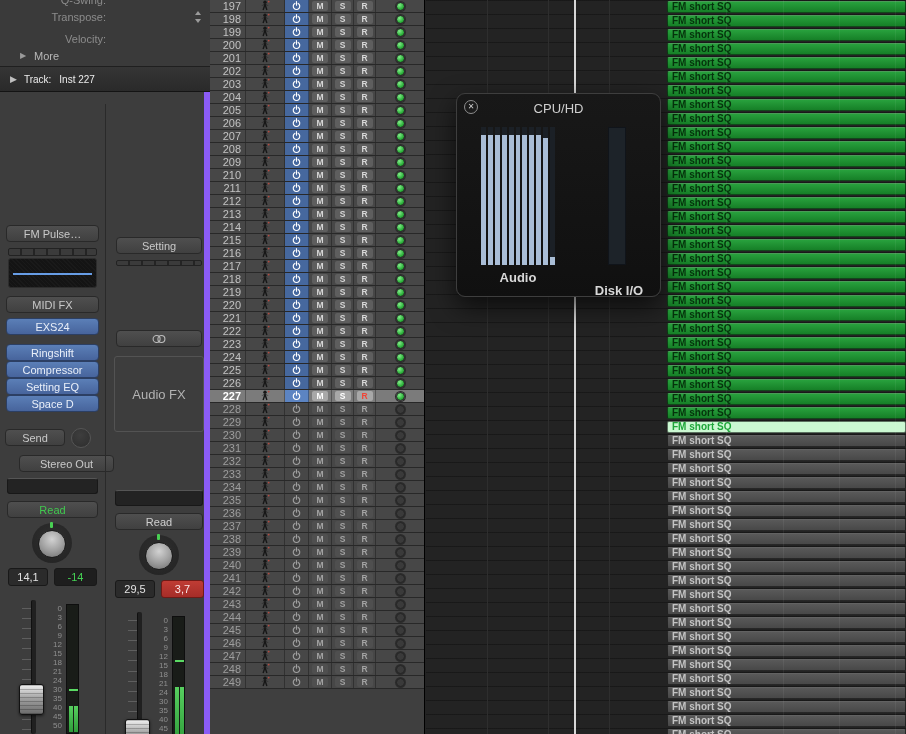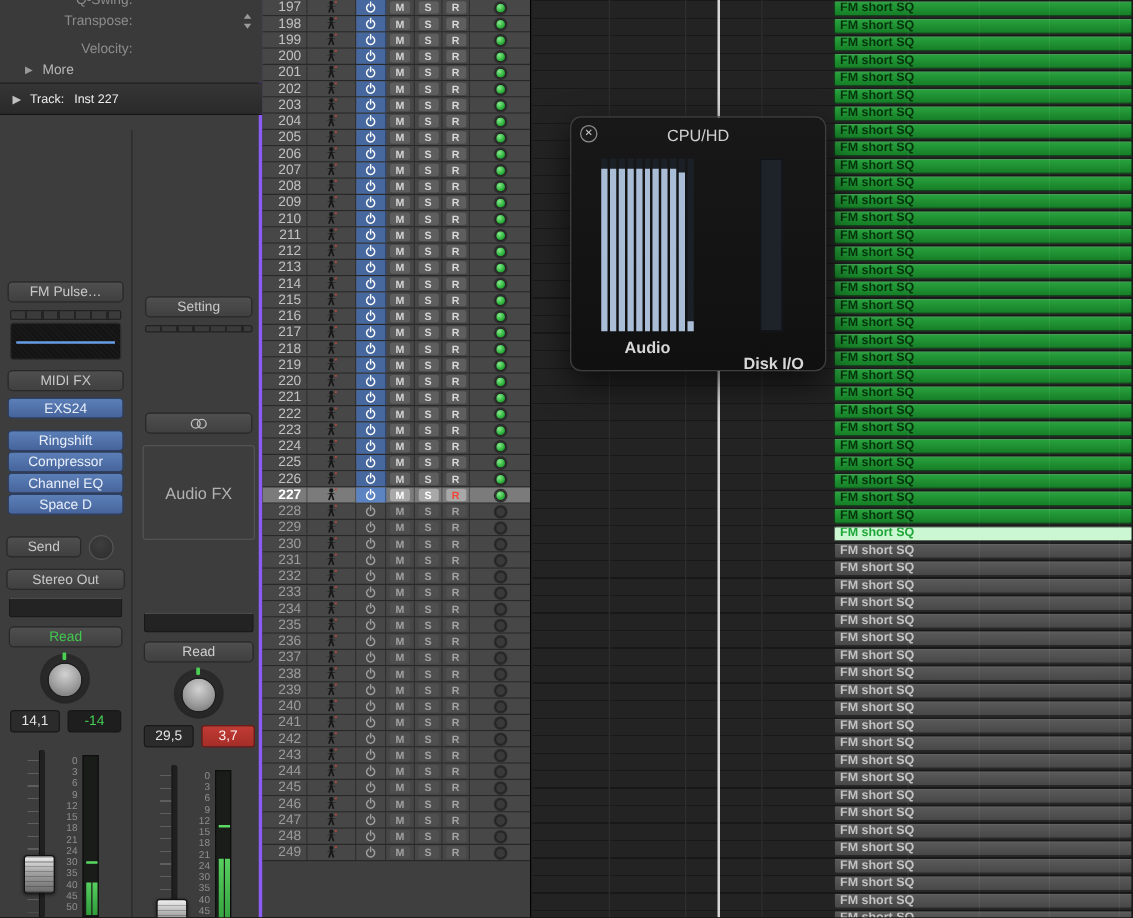--- a/index.html
+++ b/index.html
@@ -2,21 +2,21 @@
 <html><head>
 <meta charset="utf-8">
 <style>
   * { margin:0; padding:0; box-sizing:border-box; }
   html,body { background:#111; }
   .app { position:relative; width:906px; height:734px; overflow:hidden;
          background:#232323; font-family:"Liberation Sans", sans-serif; }
 
   
   .inspector { position:absolute; left:0; top:0; width:210px; height:734px;
-               background:#3d3d3d; border-right:3px solid #8b5cf6; }
+               background:#3d3d3d; border-right:6px solid #8b5cf6; }
   .region-params { position:absolute; left:0; top:0; width:210px; height:66px; background:#3a3a3a; }
   .param-row { position:absolute; left:0; width:210px; height:16px; font-size:11px; color:#8c8c8c; }
   .param-label { position:absolute; left:0; width:106px; text-align:right; top:2px; }
   .row-swing { top:-8px; } .row-transpose { top:9px; } .row-velocity { top:31px; }
   .row-more { top:48px; color:#b7b7b7; }
   .row-more .tri { position:absolute; left:20px; top:3px; font-size:8px; color:#9a9a9a; }
   .row-more .param-more { position:absolute; left:34px; top:2px; }
   .stepper { position:absolute; left:193px; top:1px; width:10px; height:14px; }
   .stepper i { position:absolute; left:2px; width:0; height:0; border-left:3.5px solid transparent; border-right:3.5px solid transparent; }
   .stepper .up { top:1px; border-bottom:4px solid #9b9b9b; }
@@ -181,25 +181,25 @@
       <div class="strip strip1">
         <div class="btn" style="left:6px;top:133px;width:93px;">FM Pulse…</div>
         <div class="segbar"></div>
         <div class="eqdisp">
             <div class="line"></div>
           </div>
         <div class="btn" style="left:6px;top:204px;width:93px;">MIDI FX</div>
         <div class="btn blue" style="left:6px;top:226px;width:93px;">EXS24</div>
         <div class="btn blue" style="left:6px;top:252px;width:93px;">Ringshift</div>
         <div class="btn blue" style="left:6px;top:269px;width:93px;">Compressor</div>
-        <div class="btn blue" style="left:6px;top:286px;width:93px;">Channel EQ</div>
+        <div class="btn blue" style="left:6px;top:286px;width:93px;">Setting EQ</div>
         <div class="btn blue" style="left:6px;top:303px;width:93px;">Space D</div>
         <div class="btn" style="left:5px;top:337px;width:60px;">Send</div>
         <div class="sendknob"></div>
-        <div class="btn" style="left:5px;top:363px;width:95px;">Stereo Out</div>
+        <div class="btn" style="left:19px;top:363px;width:95px;">Stereo Out</div>
         <div class="blackbox" style="left:7px;width:91px;"></div>
         <div class="btn green-text" style="left:7px;top:409px;width:91px;">Read</div>
         <div class="knob" style="left:32px;">
             <div class="tick"></div>
             <div class="cap"></div>
           </div>
         <div class="valbox" style="left:8px;width:40px;">14,1</div>
         <div class="valbox vgreen" style="left:54px;width:43px;">-14</div>
         <div class="fticks"></div>
         <div class="ftrack"></div>

